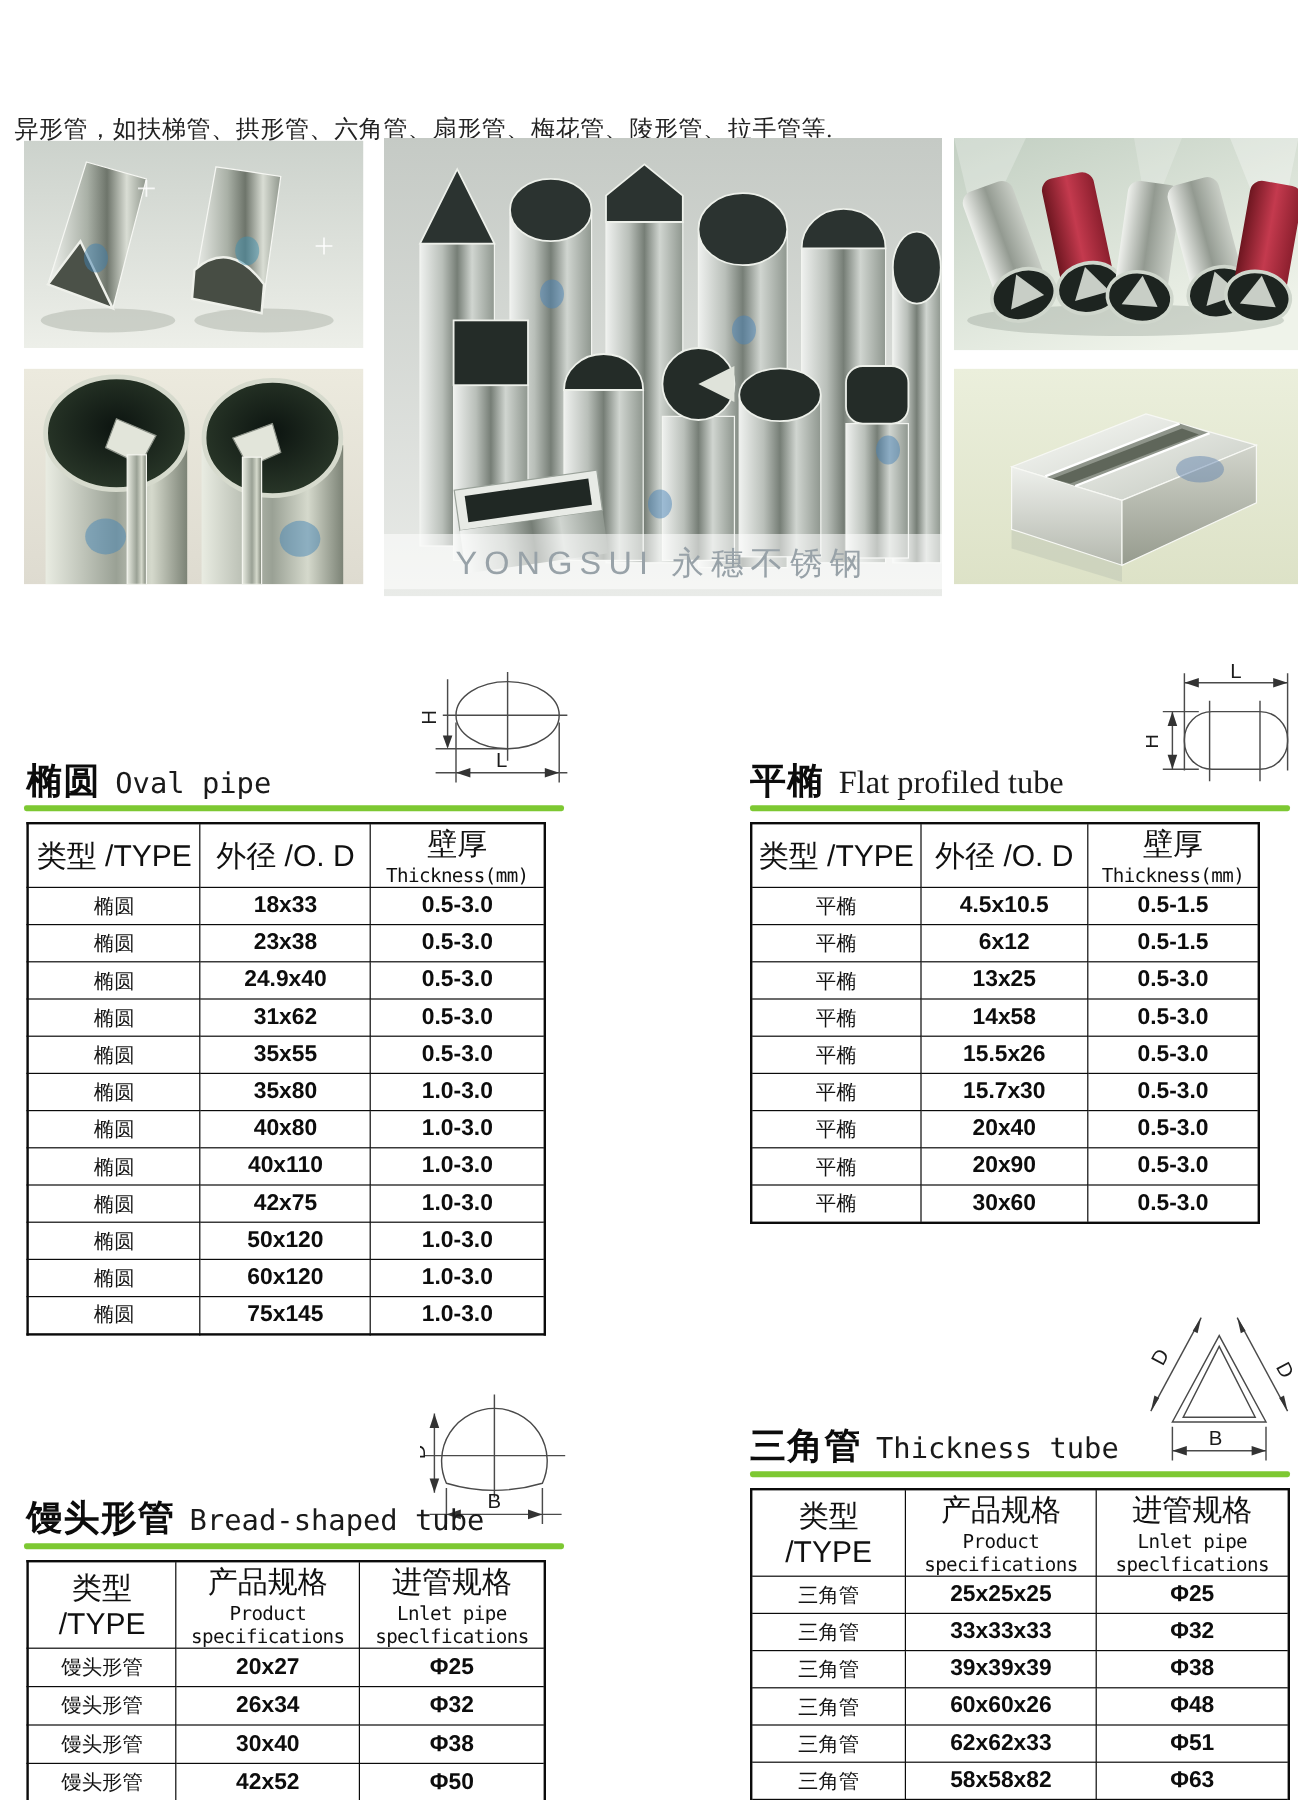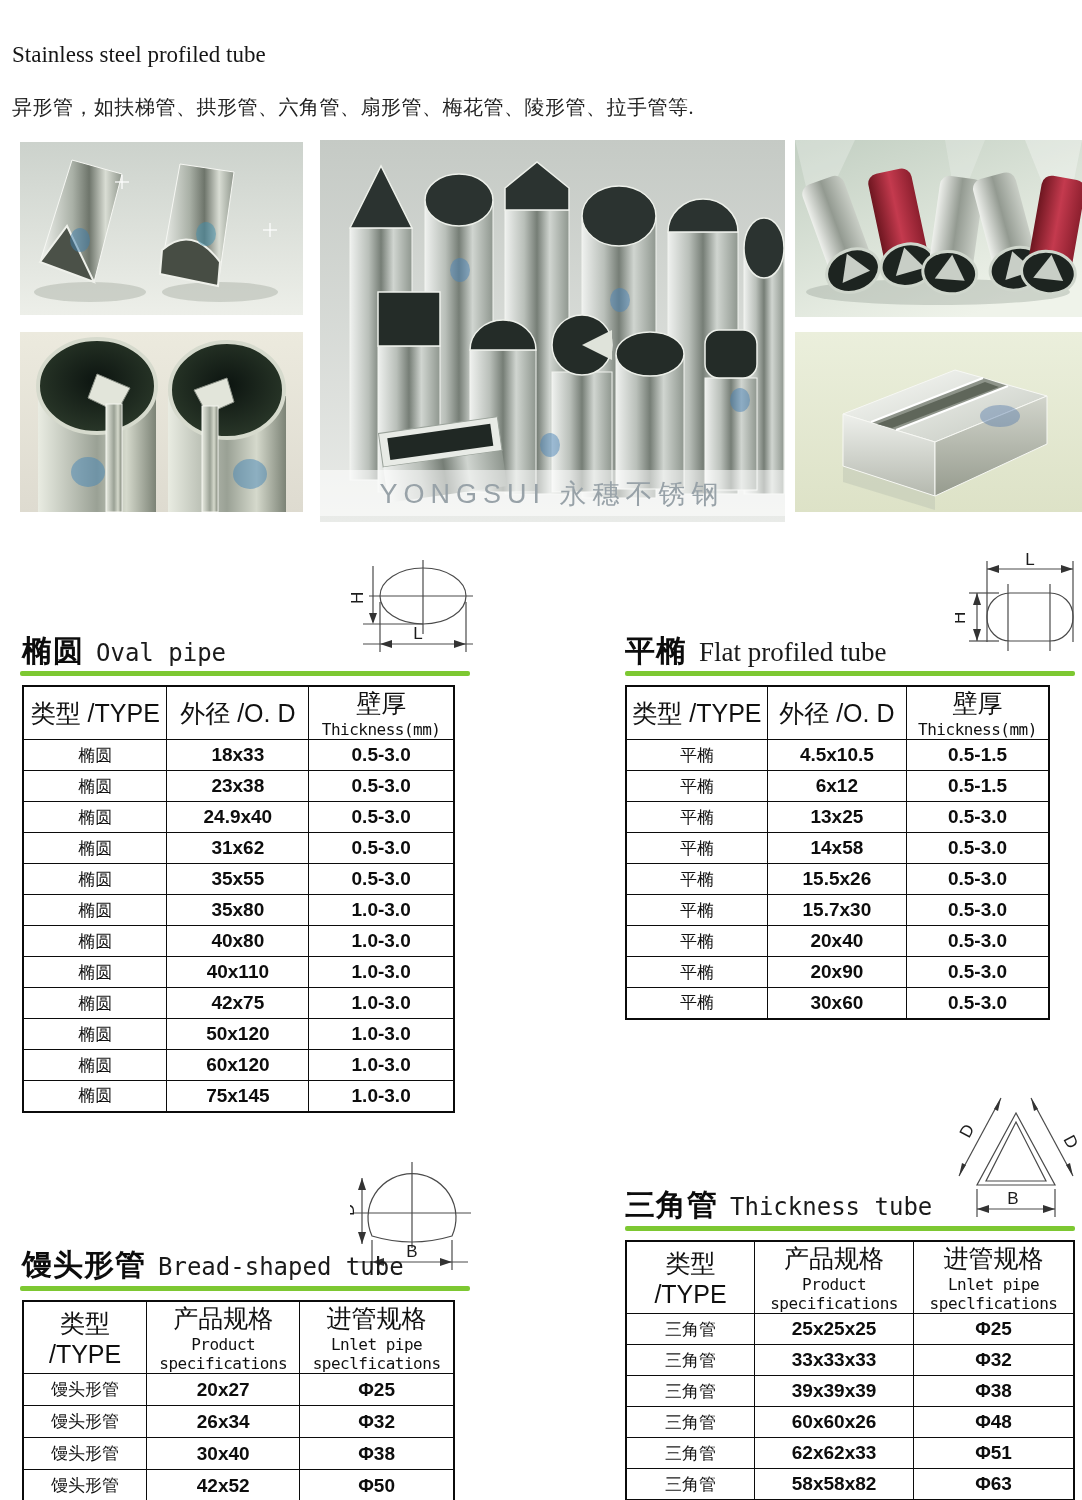--- a/index.html
+++ b/index.html
@@ -3,21 +3,21 @@
 <meta charset="utf-8">
 <style>
   html,body{margin:0;padding:0;background:#fff;}
   .page{position:relative;width:1082px;height:1500px;background:#fff;overflow:hidden;
         font-family:"Liberation Sans",sans-serif;color:#111;}
   
   .h1{position:absolute;left:10px;top:2px;font-size:32px;font-weight:bold;letter-spacing:2px;color:#0c0c0c;}
   .h2{position:absolute;left:12px;top:42px;font-size:23px;font-family:"Liberation Serif",serif;color:#151515;}
   .desc{position:absolute;left:12px;top:70px;font-size:20px;font-family:"Liberation Serif",serif;color:#222;letter-spacing:.5px;margin-top:24px;}
   
-  .photo{position:absolute;overflow:hidden;margin-top:25px;}
+  .photo{position:absolute;overflow:hidden;}
   .photo svg{display:block;width:100%;height:100%;}
   #ph-lt{left:20px;top:117px;width:283px;height:173px;}
   #ph-lb{left:20px;top:307px;width:283px;height:180px;}
   #ph-c {left:320px;top:115px;width:465px;height:382px;}
   #ph-rt{left:795px;top:115px;width:287px;height:177px;}
   #ph-rb{left:795px;top:307px;width:287px;height:180px;}
   
   .sec-title{position:absolute;display:flex;align-items:baseline;gap:12px;white-space:nowrap;}
   .sec-title .cn{font-size:30px;font-weight:bold;letter-spacing:1px;color:#0c0c0c;}
   .sec-title .en{font-size:24px;font-family:"DejaVu Sans Mono",monospace;color:#1a1a1a;}
@@ -55,21 +55,20 @@
   .hcn{font-size:25px;color:#101010;}
   .hen{font-size:16px;font-family:"DejaVu Sans Mono",monospace;letter-spacing:-0.5px;color:#101010;}
   td.c0{font-size:17px;color:#141414;}
   td.num{font-size:19px;font-weight:bold;color:#0d0d0d;}
 </style>
 </head>
 <body>
 
 <div class="page">
 
-  <div class="h2">Stainless steel profiled tube</div>
   <div class="desc">异形管，如扶梯管、拱形管、六角管、扇形管、梅花管、陵形管、拉手管等.</div>
 
   <div class="photo" id="ph-lt">
     <svg viewBox="0 0 283 173">
       <defs>
         <linearGradient id="lt-bg" x1="0" y1="0" x2="0" y2="1">
             <stop offset="0" stop-color="#ccd2cc"></stop>
             <stop offset="1" stop-color="#edefe9"></stop>
           </linearGradient>
         <linearGradient id="lt-m" x1="0" y1="0" x2="1" y2="0">

